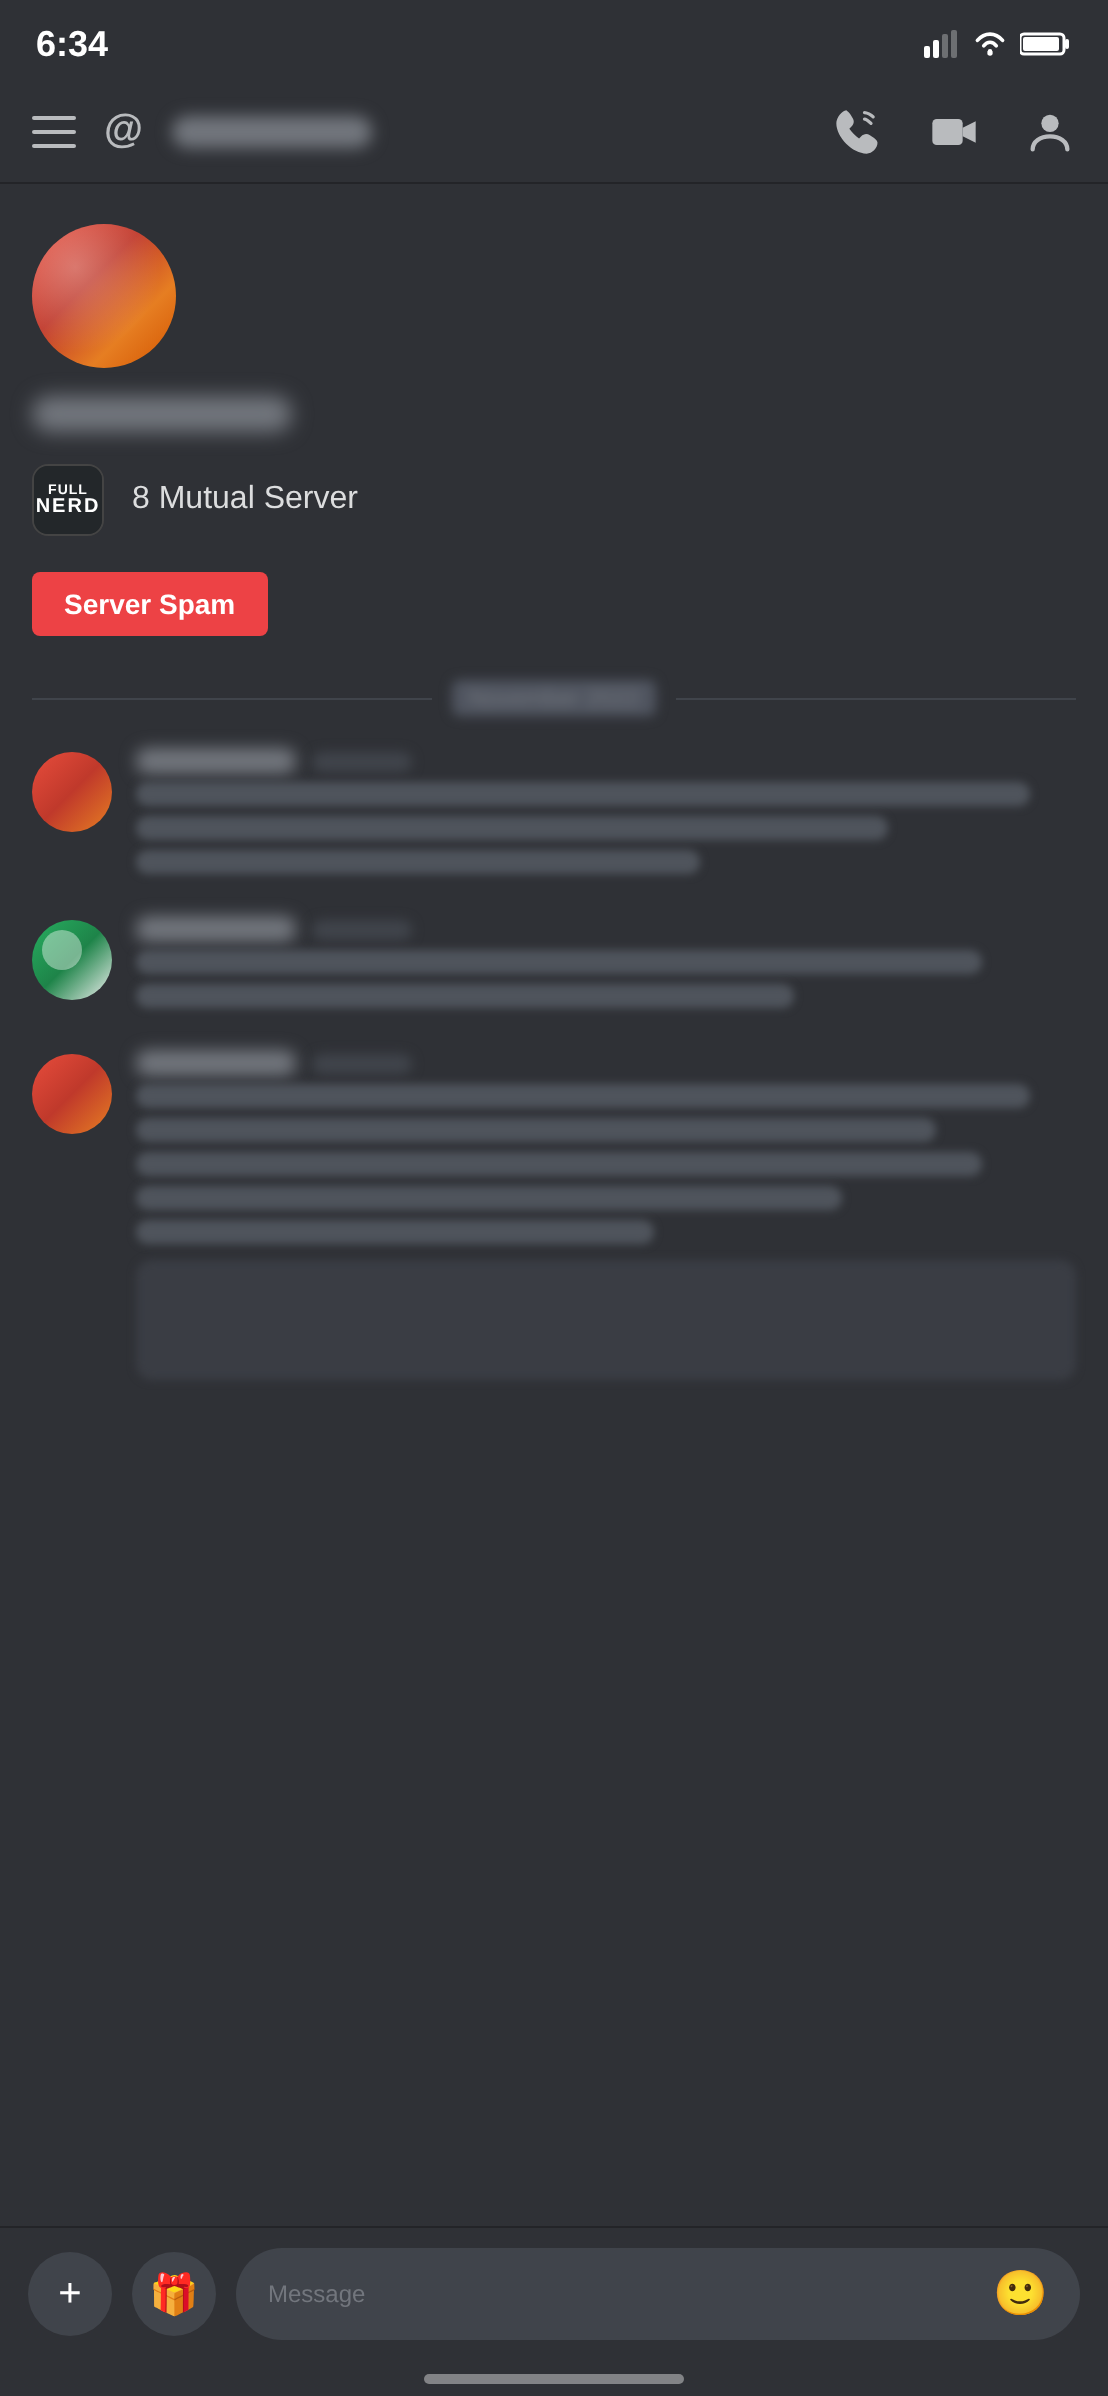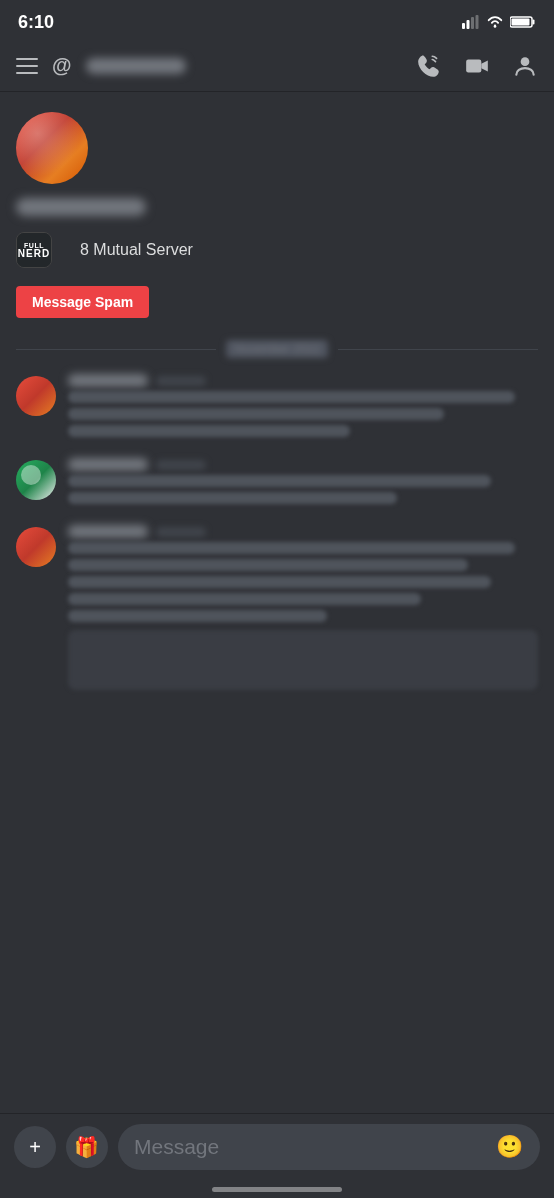--- a/index.html
+++ b/index.html
@@ -128,21 +128,21 @@
       border-radius: 7px;
       vertical-align: middle;
       filter: blur(4px);
       margin-left: 4px;
     }
 
     
     .mutual-server-row {
       display: flex;
       align-items: center;
-      gap: 28px;
+      gap: 14px;
       margin-bottom: 18px;
     }
     .server-icon {
       width: 36px;
       height: 36px;
       border-radius: 8px;
       background: #2c2f33;
       border: 1px solid #444;
       display: flex;
       align-items: center;
@@ -323,21 +323,21 @@
       flex: 1;
       background: #40444b;
       border-radius: 24px;
       display: flex;
       align-items: center;
       padding: 10px 16px;
       gap: 8px;
     }
     .message-input-placeholder {
       flex: 1;
-      font-size: 21px;
+      font-size: 12px;
       color: #72767d;
     }
     .emoji-btn {
       color: #72767d;
       font-size: 22px;
       cursor: pointer;
     }
 
     
     .home-indicator {
@@ -348,21 +348,21 @@
       width: 130px;
       height: 5px;
       background: rgba(255,255,255,0.4);
       border-radius: 3px;
     }
   </style>
 </head>
 <body>
 
 <div class="status-bar">
-  <span class="status-time">6:10</span>
+  <span class="status-time">6:34</span>
   <div class="status-icons">
 
     <svg width="18" height="14" viewBox="0 0 18 14" fill="none">
       <rect x="0" y="8" width="3" height="6" rx="1" fill="white"></rect>
       <rect x="4.5" y="5" width="3" height="9" rx="1" fill="white"></rect>
       <rect x="9" y="2" width="3" height="12" rx="1" fill="rgba(255,255,255,0.3)"></rect>
       <rect x="13.5" y="0" width="3" height="14" rx="1" fill="rgba(255,255,255,0.3)"></rect>
     </svg>
 
     <svg width="18" height="14" viewBox="0 0 20 14" fill="none">
@@ -424,21 +424,21 @@
     <div class="server-icon">
       <div class="server-icon-inner">
         <span class="server-icon-text-full">FULL</span>
         <span class="server-icon-text-nerd">NERD</span>
       </div>
     </div>
     <span class="mutual-server-label">8 Mutual Server</span>
   </div>
 
   
-  <button class="report-spam-btn">Message Spam</button>
+  <button class="report-spam-btn">Server Spam</button>
 
   
   <div class="date-divider">
     <div class="date-divider-line"></div>
     <span class="date-divider-text">November 2022</span>
     <div class="date-divider-line"></div>
   </div>
 
   
   <div class="message-list">

